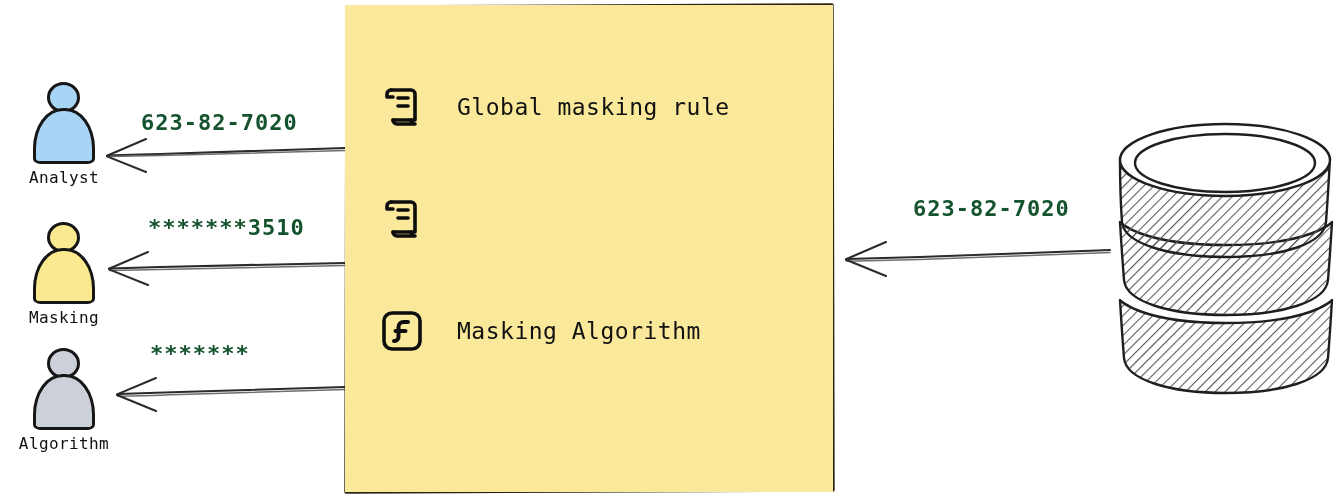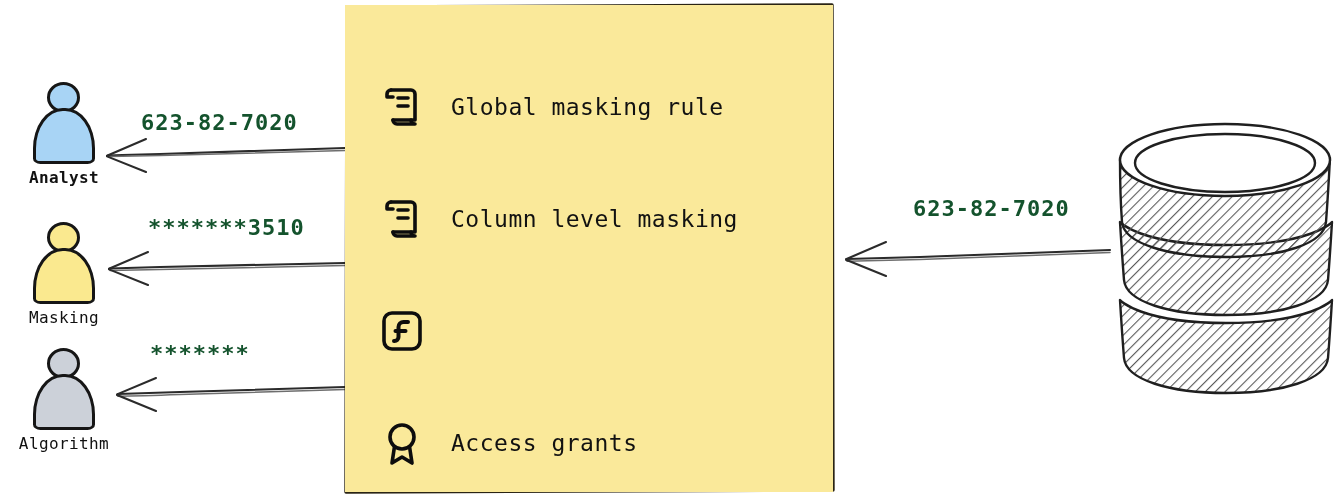--- a/index.html
+++ b/index.html
@@ -87,21 +87,21 @@
     left: 0; top: 0;
     width: 100%;
     height: 100%;
     padding: 46px 0 0 32px;
     box-sizing: border-box;
   }
   .policy-item {
     display: flex;
     align-items: center;
     height: 112px;
-    gap: 24px;
+    gap: 30px;
   }
   .policy-item .p-icon {
     width: 50px;
     height: 50px;
     flex: 0 0 50px;
     display: flex;
     align-items: center;
     justify-content: center;
   }
   .policy-item .p-text {
@@ -156,21 +156,21 @@
     <path d="M1110,252.5 C1050,254.5 980,257.5 920,259.5 C890,260.4 865,261 847,261.2" fill="none" stroke="#6e6e6e" stroke-width="1.5" stroke-linecap="round"></path>
     <path d="M846,259.2 L886,242" fill="none" stroke="#2b2b2b" stroke-width="2.1" stroke-linecap="round"></path>
     <path d="M846,259.8 L886,276" fill="none" stroke="#2b2b2b" stroke-width="2.1" stroke-linecap="round"></path>
   </g>
 
   <g>
     <path d="M347,7 L832,5 L833,490 L346,492 Z" fill="none" stroke="#2a2414" stroke-width="3.4" stroke-linejoin="round"></path>
   </g>
 </svg>
 
-<div class="persona" style="left:4px; top:82px;font-weight:bold;">
+<div class="persona" style="left:4px; top:82px;">
   <div class="figure">
     <div class="head" style="background:#a8d4f5;"></div>
     <div class="body" style="background:#a8d4f5;"></div>
   </div>
   <div class="label">Analyst</div>
 </div>
 
 <div class="persona" style="left:4px; top:222px;">
   <div class="figure">
     <div class="head" style="background:#fae98f;"></div>
@@ -214,42 +214,33 @@
     <div class="policy-item">
       <span class="p-icon">
         <svg viewBox="0 0 48 48" width="48" height="48" fill="none" stroke="#0d0d0d" stroke-width="3.6" stroke-linecap="round" stroke-linejoin="round">
           <path d="M13 7 h20 a4 4 0 0 1 4 4 v26 h-22"></path>
           <path d="M13 7 a4 4 0 0 0 -4 4 v3 h6"></path>
           <path d="M15 37 a4 4 0 0 0 4 4 h18 a4 4 0 0 1 -4 -4"></path>
           <path d="M20 15 h10"></path>
           <path d="M20 23 h10"></path>
         </svg>
       </span>
-      <span class="p-text">Column level masking</span>
     </div>
 
     <div class="policy-item">
       <span class="p-icon">
         <svg viewBox="0 0 48 48" width="48" height="48" fill="none" stroke="#0d0d0d" stroke-width="3.6" stroke-linecap="round" stroke-linejoin="round">
           <rect x="6" y="6" width="36" height="36" rx="8"></rect>
           <path d="M30 15 h-4.5 a5 5 0 0 0 -5 5 v10 a4 4 0 0 1 -4 4 h-0.5" stroke-width="4"></path>
           <path d="M17.5 24 h10" stroke-width="4"></path>
         </svg>
       </span>
+      <span class="p-text">Masking Algorithm</span>
     </div>
 
-    <div class="policy-item">
-      <span class="p-icon">
-        <svg viewBox="0 0 48 48" width="48" height="48" fill="none" stroke="#0d0d0d" stroke-width="3.6" stroke-linecap="round" stroke-linejoin="round">
-          <circle cx="24" cy="18" r="12"></circle>
-          <path d="M16.5 27.5 L14 44 l10 -6 l10 6 l-2.5 -16.5"></path>
-        </svg>
-      </span>
-      <span class="p-text">Access grants</span>
-    </div>
 
   </div>
 </div>
 
 <svg id="database" viewBox="0 0 228 285" xmlns="http://www.w3.org/2000/svg">
   <g stroke="#1f1f1f" stroke-width="2.4" stroke-linejoin="round" fill="none">
 
     <path d="M8,182 C8,182 10,215 12,240 C14,262 58,275 114,275
              C170,275 214,262 216,240 C218,215 220,182 220,182
              C220,182 200,205 114,205 C28,205 8,182 8,182 Z" fill="url(#hatch)"></path>

